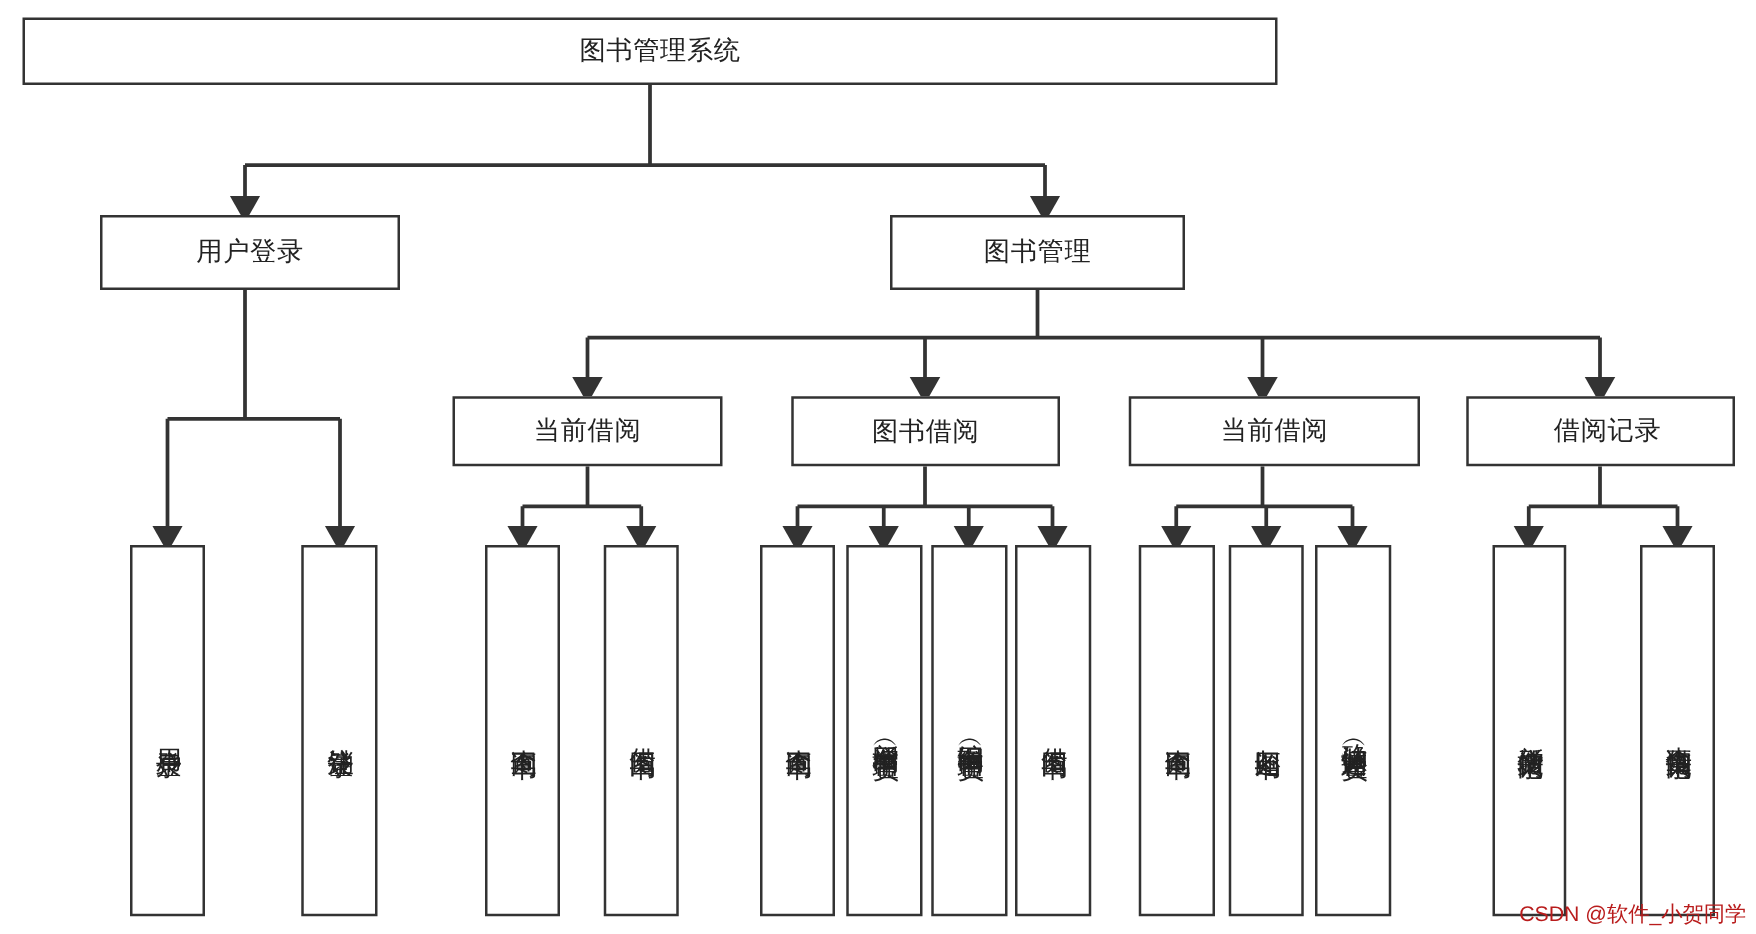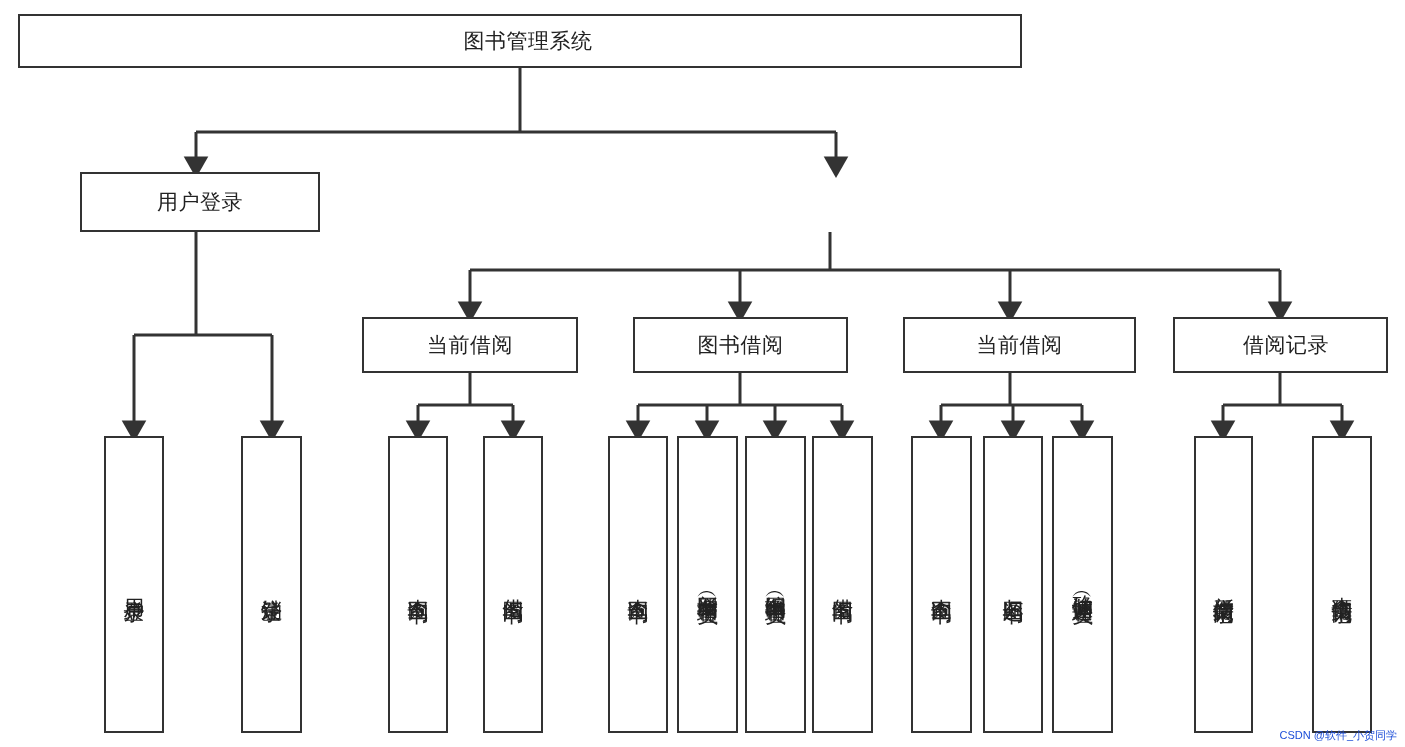--- a/index.html
+++ b/index.html
@@ -53,22 +53,22 @@
   }
   .node.vert > span {
     writing-mode: vertical-rl;
     text-orientation: upright;
     display: inline-block;
   }
   #watermark {
     position: absolute;
     right: 8px;
     bottom: 4px;
-    font-size: 11px;
-    color: #1d4ed8;
+    font-size: 17px;
+    color: #b91c1c;
     white-space: nowrap;
     font-family: "Liberation Sans", "DejaVu Sans", sans-serif;
   }
 </style>
 </head>
 <body>
 
 <div id="diagram-root">
 
   <svg class="wires" viewBox="0 0 1405 747">
@@ -121,20 +121,23 @@
     </g>
   </svg>
 
   <div class="node horiz" style="left:18px; top:14px; width:1004px; height:54px;padding-left:16px;">
     <span>图书管理系统</span>
   </div>
 
   <div class="node horiz" style="left:80px; top:172px; width:240px; height:60px;">
     <span>用户登录</span>
   </div>
+  <div class="node horiz" style="left:712px; top:172px; width:236px; height:60px;">
+    <span>图书管理</span>
+  </div>
 
   <div class="node horiz" style="left:362px; top:317px; width:216px; height:56px;">
     <span>当前借阅</span>
   </div>
   <div class="node horiz" style="left:633px; top:317px; width:215px; height:56px;font-family:Liberation Serif, serif;">
     <span>图书借阅</span>
   </div>
   <div class="node horiz" style="left:903px; top:317px; width:233px; height:56px;">
     <span>当前借阅</span>
   </div>

